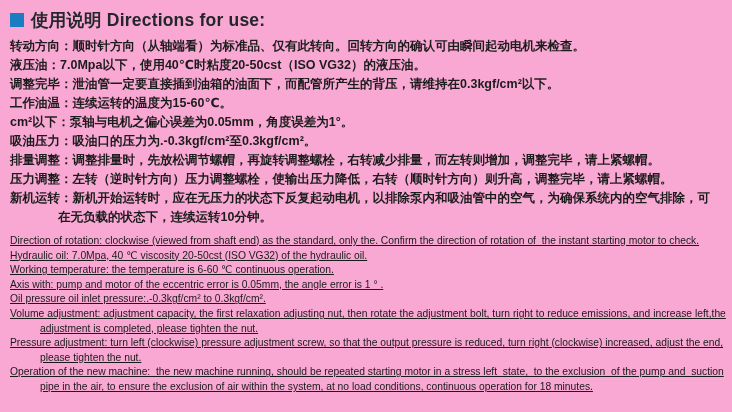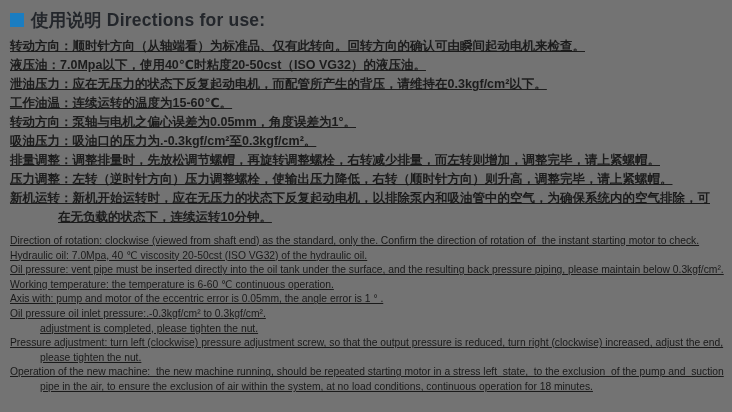--- a/index.html
+++ b/index.html
@@ -4,21 +4,21 @@
 <style>
   html, body {
     margin: 0;
     padding: 0;
     background: #ffffff;
   }
   .page {
     position: relative;
     width: 732px;
     height: 412px;
-    background: #737373;
+    background: #f9a8d4;
     overflow: hidden;
     font-family: "Liberation Sans", "DejaVu Sans", sans-serif;
     color: #1c1c1c;
     box-sizing: border-box;
     padding: 8px 2px 13px 10px;
   }
   .header {
     display: flex;
     align-items: center;
     height: 24px;
@@ -33,21 +33,20 @@
   }
   .header-title {
     font-size: 17.5px;
     font-weight: bold;
     color: #23262b;
     letter-spacing: 0.2px;
     white-space: nowrap;
   }
   .zh-section {
     margin-top: 2px;
-    text-decoration: underline;
   }
   .zh-line {
     font-size: 12.5px;
     font-weight: bold;
     line-height: 19px;
     height: 19px;
     white-space: nowrap;
     color: #1c1c1c;
   }
   .zh-indent {
@@ -75,37 +74,37 @@
 <div class="page">
 
   <div class="header">
     <span class="bullet-square"></span>
     <span class="header-title">使用说明 Directions for use:</span>
   </div>
 
   <div class="zh-section">
     <div class="zh-line">转动方向：顺时针方向（从轴端看）为标准品、仅有此转向。回转方向的确认可由瞬间起动电机来检查。</div>
     <div class="zh-line">液压油：7.0Mpa以下，使用40℃时粘度20-50cst（ISO VG32）的液压油。</div>
-    <div class="zh-line">泄油压力：应在无压力的状态下反复起动电机，而配管所产生的背压，请维持在0.3kgf/cm²以下。</div>
+    <div class="zh-line">调整完毕：泄油管一定要直接插到油箱的油面下，而配管所产生的背压，请维持在0.3kgf/cm²以下。</div>
     <div class="zh-line">工作油温：连续运转的温度为15-60℃。</div>
-    <div class="zh-line">转动方向：泵轴与电机之偏心误差为0.05mm，角度误差为1°。</div>
+    <div class="zh-line">cm²以下：泵轴与电机之偏心误差为0.05mm，角度误差为1°。</div>
     <div class="zh-line">吸油压力：吸油口的压力为.-0.3kgf/cm²至0.3kgf/cm²。</div>
     <div class="zh-line">排量调整：调整排量时，先放松调节螺帽，再旋转调整螺栓，右转减少排量，而左转则增加，调整完毕，请上紧螺帽。</div>
     <div class="zh-line">压力调整：左转（逆时针方向）压力调整螺栓，使输出压力降低，右转（顺时针方向）则升高，调整完毕，请上紧螺帽。</div>
     <div class="zh-line">新机运转：新机开始运转时，应在无压力的状态下反复起动电机，以排除泵内和吸油管中的空气，为确保系统内的空气排除，可</div>
     <div class="zh-line zh-indent">在无负载的状态下，连续运转10分钟。</div>
   </div>
 
   <div class="en-section">
     <div class="en-line">Direction of rotation: clockwise (viewed from shaft end) as the standard, only the. Confirm the direction of rotation of  the instant starting motor to check.</div>
     <div class="en-line">Hydraulic oil: 7.0Mpa, 40 ℃ viscosity 20-50cst (ISO VG32) of the hydraulic oil.</div>
-    <div class="en-line">Oil pressure: vent pipe must be inserted directly into the oil tank under the surface, and the resulting back pressure piping, please maintain below 0.3kgf/cm².</div>
     <div class="en-line">Working temperature: the temperature is 6-60 ℃ continuous operation.</div>
     <div class="en-line">Axis with: pump and motor of the eccentric error is 0.05mm, the angle error is 1 ° .</div>
     <div class="en-line">Oil pressure oil inlet pressure:.-0.3kgf/cm² to 0.3kgf/cm².</div>
+    <div class="en-line">Volume adjustment: adjustment capacity, the first relaxation adjusting nut, then rotate the adjustment bolt, turn right to reduce emissions, and increase left,the</div>
     <div class="en-line en-indent">adjustment is completed, please tighten the nut.</div>
     <div class="en-line">Pressure adjustment: turn left (clockwise) pressure adjustment screw, so that the output pressure is reduced, turn right (clockwise) increased, adjust the end,</div>
     <div class="en-line en-indent">please tighten the nut.</div>
     <div class="en-line">Operation of the new machine:  the new machine running, should be repeated starting motor in a stress left  state,  to the exclusion  of the pump and  suction</div>
     <div class="en-line en-indent">pipe in the air, to ensure the exclusion of air within the system, at no load conditions, continuous operation for 18 minutes.</div>
   </div>
 
 </div>
 
 </body></html>

